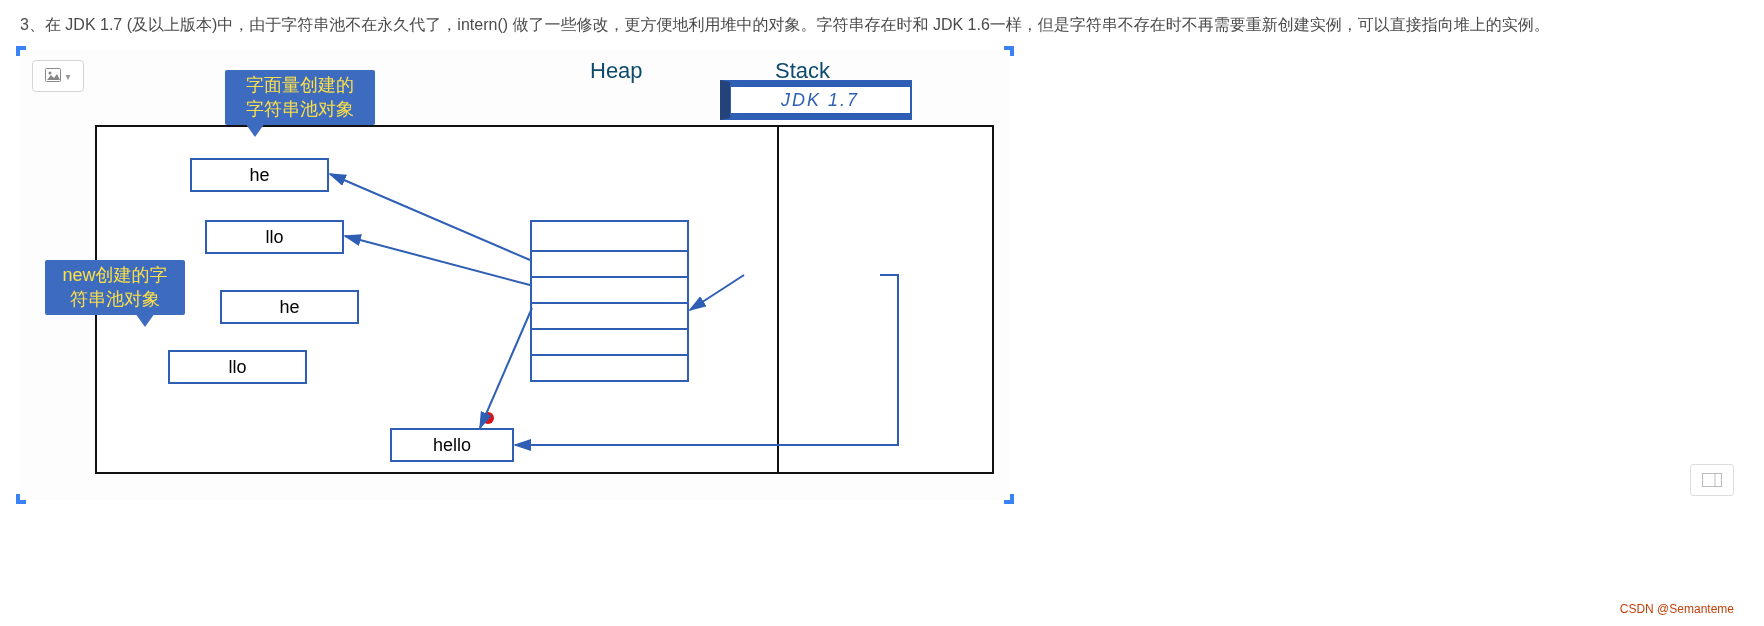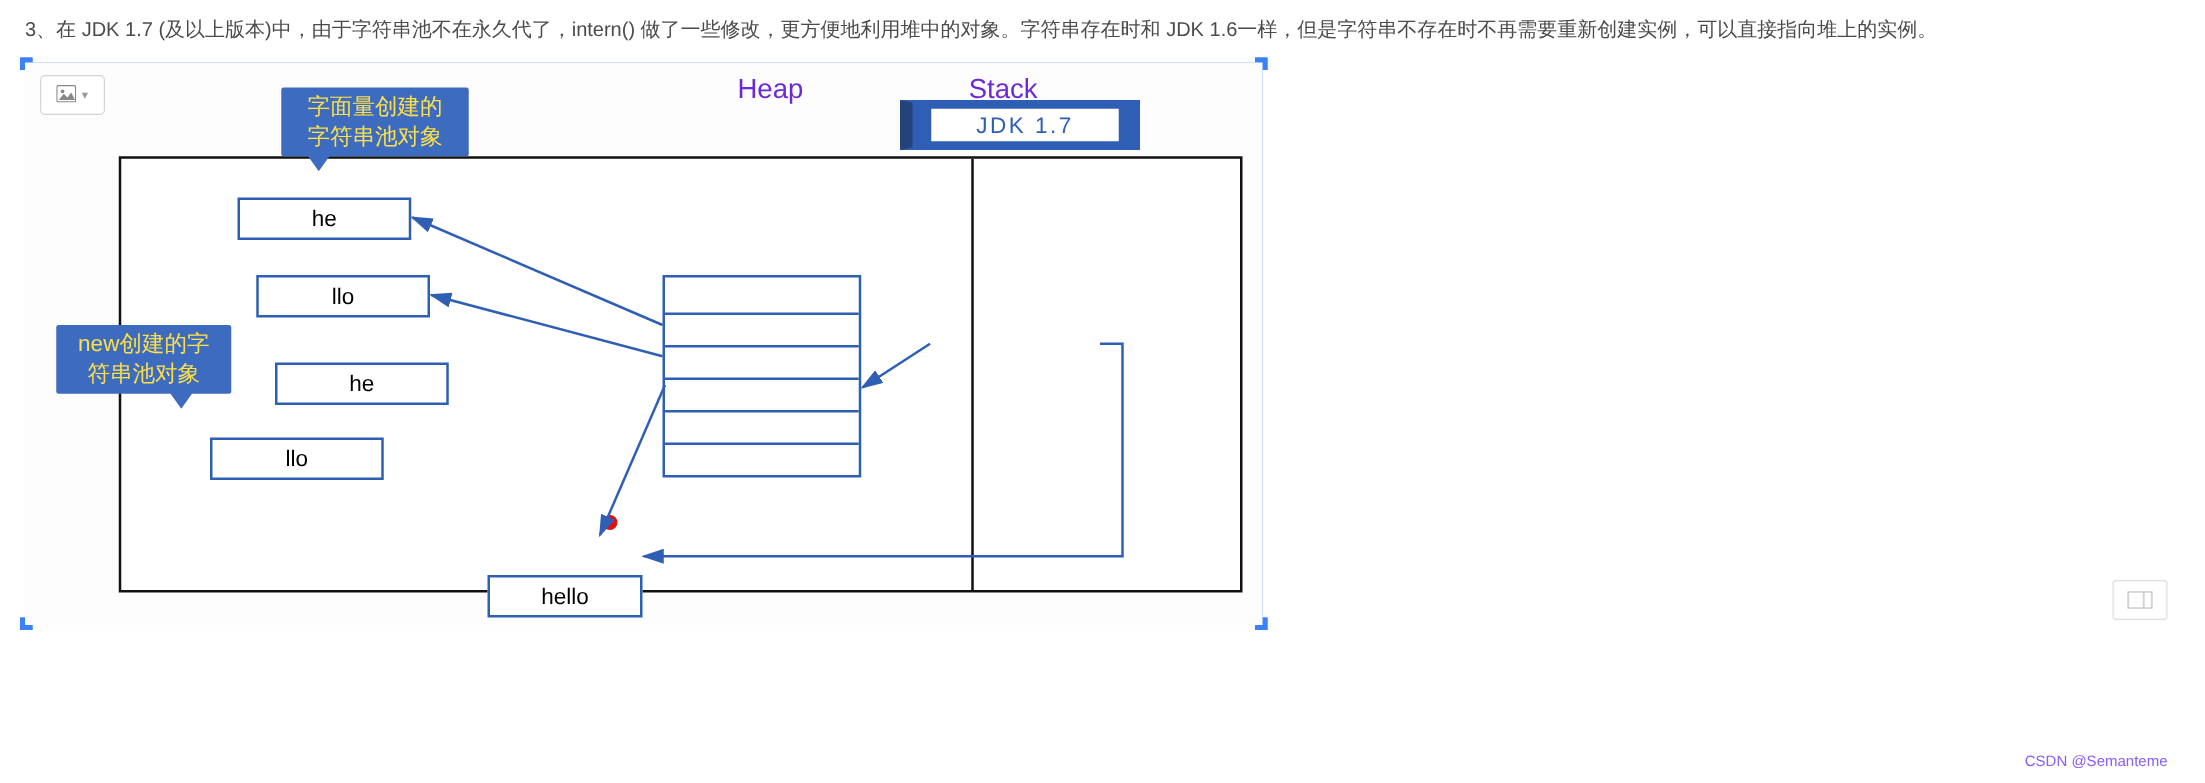--- a/index.html
+++ b/index.html
@@ -63,55 +63,56 @@
   }
   .divider {
     position: absolute;
     left: 680px; top: 0; bottom: 0;
     width: 2px; background: #111;
   }
   .heap-label, .stack-label {
     position: absolute;
     top: 8px;
     font-size: 22px;
-    color: #6d28d9;
+    color: #0c4a6e;
   }
   .heap-label { left: 570px; }
   .stack-label { left: 755px; }
   .jdk-chip {
     position: absolute;
     left: 700px; top: 30px;
     width: 180px; height: 36px;
     background: #2f5fb5;
     border: 2px solid #2f5fb5;
     display: flex; align-items: center; justify-content: center;
     border-left: 10px solid #24437a;
   }
   .jdk-chip-inner {
     background: #fff;
-    width: 150px; height: 26px;
+    width: 179px; height: 26px;
     display: flex; align-items: center; justify-content: center;
     color: #2f5fb5;
     font-size: 18px;
     letter-spacing: 2px;
+    font-style: italic;
   }
   .obj-box {
     position: absolute;
     border: 2px solid #2f5fb5;
     background: #fff;
     color: #000000;
     font-size: 18px;
     display: flex; align-items: center; justify-content: center;
     height: 30px;
   }
   .str-he   { left: 170px; top: 108px; width: 135px; }
   .str-llo  { left: 185px; top: 170px; width: 135px; }
   .str-he2  { left: 200px; top: 240px; width: 135px; }
   .str-llo2 { left: 148px; top: 300px; width: 135px; }
-  .str-hello{ left: 370px; top: 378px; width: 120px; margin-top: 32px; }
+  .str-hello{ left: 370px; top: 378px; width: 120px; }
 
   .pool {
     position: absolute;
     left: 510px; top: 170px;
     width: 155px;
     border: 2px solid #2f5fb5;
     background: #fff;
   }
   .pool-title {
     position: absolute;
@@ -191,21 +192,21 @@
     position: absolute;
     left: 0; top: 0;
     width: 100%; height: 100%;
     pointer-events: none;
   }
 
   .watermark {
     position: fixed;
     right: 30px; bottom: 10px;
     font-size: 12px;
-    color: #8b5cf6;
+    color: #c2410c;
     margin-left: 24px;
   }
   .side-btn {
     position: fixed;
     right: 30px; bottom: 130px;
     width: 42px; height: 30px;
     border: 1px solid #ddd;
     border-radius: 3px;
     display: flex; align-items:center; justify-content:center;
     color: #999;

